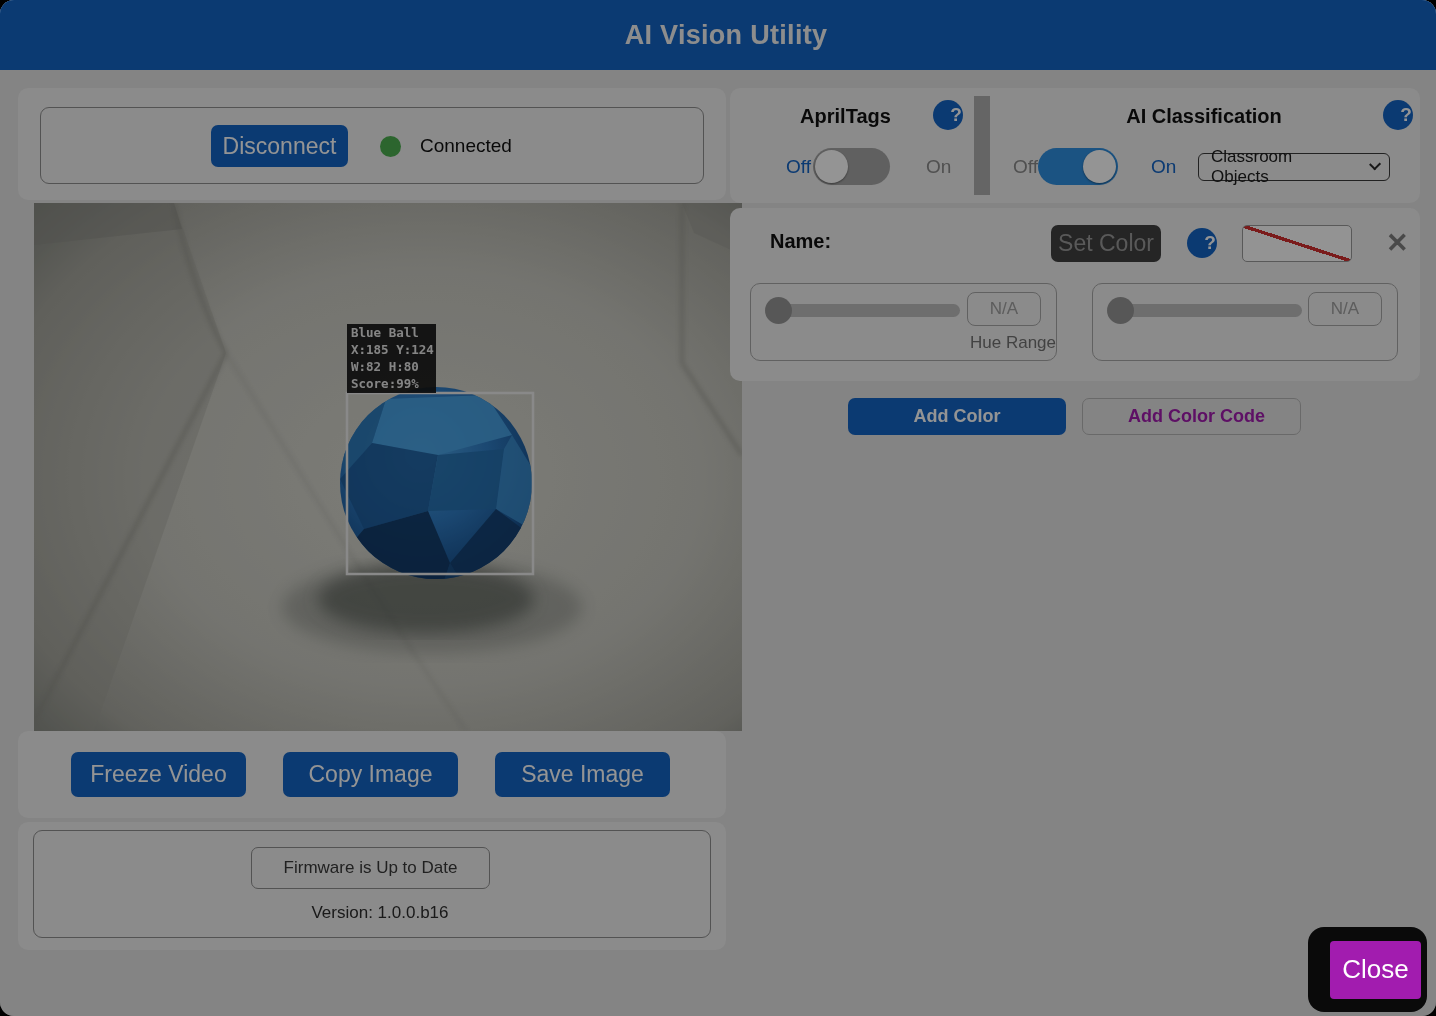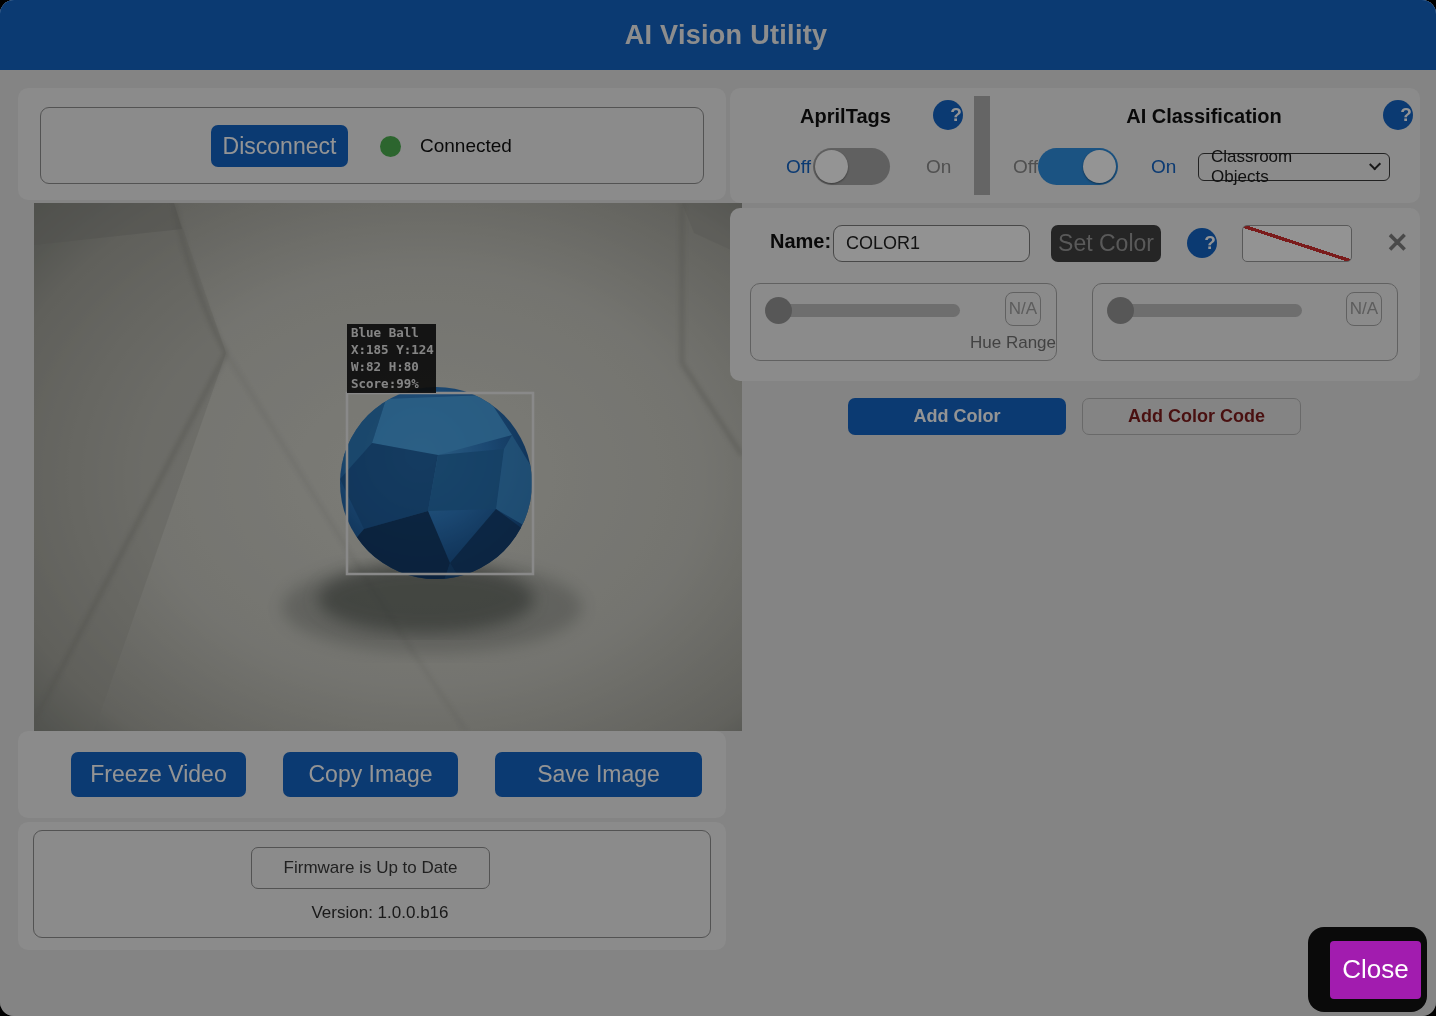--- a/index.html
+++ b/index.html
@@ -16,21 +16,21 @@
   .titlebar .t{font-size:27px;font-weight:700;color:#f3f3f3;letter-spacing:.3px;}
   
   .card{background:#efefef;border-radius:10px;}
   .innerbox{border:1.5px solid #8f8f8f;border-radius:9px;background:transparent;}
   
   .btn{display:flex;align-items:center;justify-content:center;border:none;
     background:#1364c5;color:#fff;border-radius:7px;font-size:23px;font-weight:500;
     font-family:"Liberation Sans",sans-serif;cursor:pointer;padding:0;}
   .btn.outline{background:transparent;border:1.5px solid #8f8f8f;color:#3a3a3a;font-weight:500;}
   .btn.disabled{background:#404040;color:#9a9a9a;}
-  .btn.ghost{background:transparent;border:1.5px solid #b5b5b5;color:#7f1d1d;font-weight:600;padding-left:10px;}
+  .btn.ghost{background:transparent;border:1.5px solid #b5b5b5;color:#a21caf;font-weight:600;padding-left:10px;}
   
   .toggle{border-radius:19px;cursor:pointer;}
   .toggle .knob{position:absolute;top:2px;width:33px;height:33px;border-radius:50%;
     background:#fff;box-shadow:0 1px 2px rgba(0,0,0,.4);}
   .toggle.off{background:#a6a6a6;}
   .toggle.off .knob{left:2px;}
   .toggle.on{background:#2f8fe0;}
   .toggle.on .knob{right:2px;}
   .statelbl{font-size:19px;color:#8b8b8b;font-weight:500;}
   .statelbl.active{color:#1364c5;}
@@ -41,21 +41,21 @@
   .textinput{border:1.5px solid #7d7d7d;border-radius:9px;background:#fbfbfb;
     font-family:"Liberation Sans",sans-serif;font-size:18px;color:#222;padding:0 12px;}
   .dropdown{border:1.5px solid #3c3c3c;border-radius:6px;display:flex;align-items:center;
     justify-content:space-between;padding:0 10px 0 12px;font-size:17px;color:#1c1c1c;cursor:pointer;background:transparent;gap:28px;}
   .chev{width:9px;height:9px;border-right:2px solid #2a2a2a;border-bottom:2px solid #2a2a2a;
     transform:rotate(45deg);margin-top:-5px;}
   
   .sliderpanel{border:1.5px solid #a8a8a8;border-radius:10px;}
   .track{position:absolute;left:27px;top:20px;width:182px;height:13px;background:#bdbdbd;border-radius:7px;}
   .knobc{position:absolute;left:14px;top:13px;width:27px;height:27px;border-radius:50%;background:#979797;}
-  .nabadge{position:absolute;right:15px;top:8px;width:36px;height:34px;border:1.5px solid #a8a8a8;
+  .nabadge{position:absolute;right:15px;top:8px;width:74px;height:34px;border:1.5px solid #a8a8a8;
     border-radius:8px;display:flex;align-items:center;justify-content:center;font-size:17px;color:#a0a0a0;}
   .sliderlabel{position:absolute;left:0;right:0;bottom:7px;text-align:right;font-size:17px;color:#737373;}
   .divider{width:1.5px;background:#aeaeae;}
   .statusdot{width:21px;height:21px;border-radius:50%;background:#4caf50;}
   .xicon{font-size:27px;color:#7f7f7f;font-weight:700;cursor:pointer;line-height:1;}
   .swatch{border:1.5px solid #9a9a9a;border-radius:5px;background:#fdfdfd;
     background-image:linear-gradient(to top right,transparent 47.5%,#d32f2f 47.5%,#d32f2f 52.5%,transparent 52.5%);}
   
   .overlay{left:0;top:0;width:1436px;height:1016px;background:rgba(0,0,0,.42);z-index:50;}
   .closebox{left:1308px;top:927px;width:119px;height:85px;background:#0a0a0a;border-radius:16px;z-index:60;
@@ -138,21 +138,21 @@
         <tspan x="317" y="151">X:185 Y:124</tspan>
         <tspan x="317" y="168">W:82 H:80</tspan>
         <tspan x="317" y="185">Score:99%</tspan>
       </text>
     </svg>
   </div>
 
   <div class="abs card" style="left:18px;top:731px;width:708px;height:87px;">
     <button class="abs btn" style="left:53px;top:21px;width:175px;height:45px;">Freeze Video</button>
     <button class="abs btn" style="left:265px;top:21px;width:175px;height:45px;">Copy Image</button>
-    <button class="abs btn" style="left:477px;top:21px;width:207px;height:45px;">Save Image</button>
+    <button class="abs btn" style="left:477px;top:21px;width:175px;height:45px;">Save Image</button>
   </div>
 
   <div class="abs card" style="left:18px;top:822px;width:708px;height:128px;">
     <div class="abs innerbox" style="left:15px;top:8px;width:678px;height:108px;"></div>
     <button class="abs btn outline" style="left:233px;top:25px;width:239px;height:42px;font-size:17px;">Firmware is Up to Date</button>
     <div class="abs verlbl" style="left:0;top:81px;width:708px;text-align:center;">Version: 1.0.0.b16</div>
   </div>
 
   <div class="abs card" style="left:730px;top:88px;width:690px;height:115px;">
     <span class="abs grouptitle" style="left:0;top:17px;width:215px;text-align:center;">AprilTags</span>
@@ -173,21 +173,20 @@
       </div>
     <span class="abs statelbl active" style="left:405px;top:68px;">On</span>
     <div class="abs dropdown" style="left:468px;top:65px;width:192px;height:28px;">
       <span>Classroom Objects</span>
       <span class="chev"></span>
     </div>
   </div>
 
   <div class="abs card" style="left:730px;top:208px;width:690px;height:173px;">
     <span class="abs" style="left:24px;top:22px;font-size:20px;font-weight:700;">Name:</span>
-    <input class="abs textinput" style="left: 103px; top: 17px; width: 197px; height: 37px;" value="COLOR1">
     <button class="abs btn disabled" style="left:321px;top:17px;width:110px;height:37px;">Set Color</button>
     <div class="abs help" style="left:457px;top:20px;">?</div>
     <div class="abs swatch" style="left:512px;top:17px;width:110px;height:37px;"></div>
     <span class="abs xicon" style="left:640px;top:22px;">✕</span>
 
     <div class="abs sliderpanel" style="left:20px;top:75px;width:307px;height:78px;">
       <div class="track"></div>
       <div class="knobc"></div>
       <div class="nabadge">N/A</div>
       <div class="sliderlabel">Hue Range</div>

